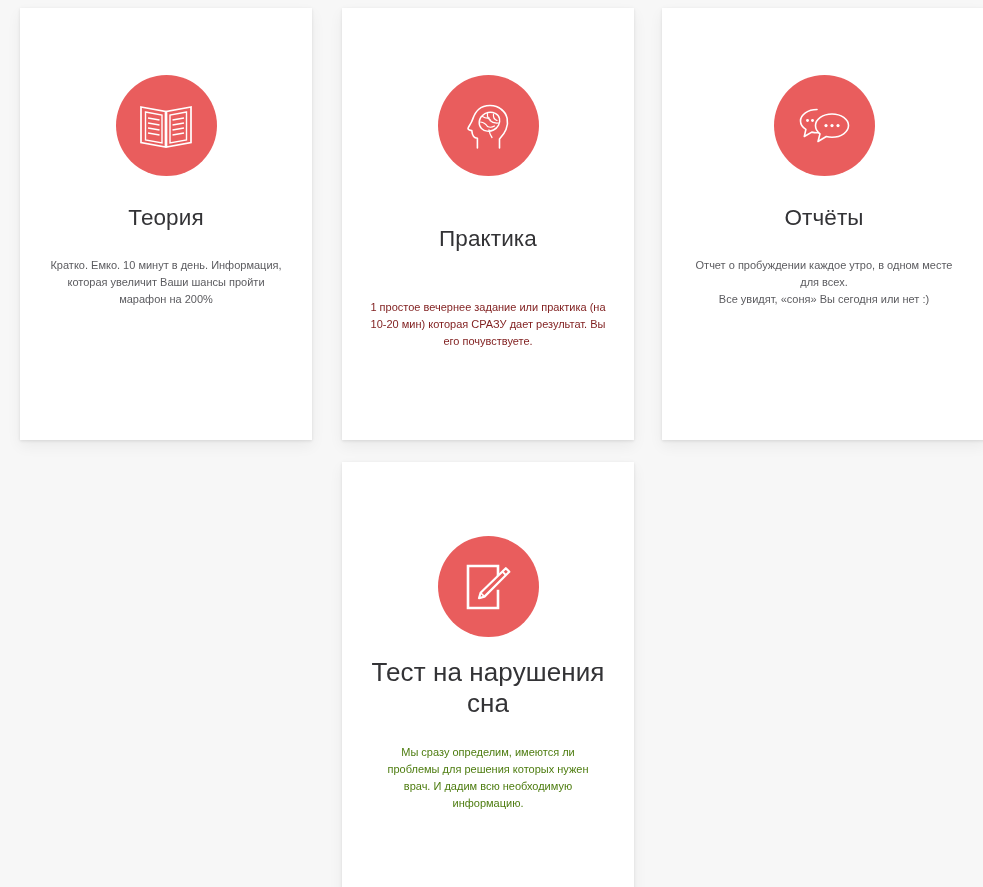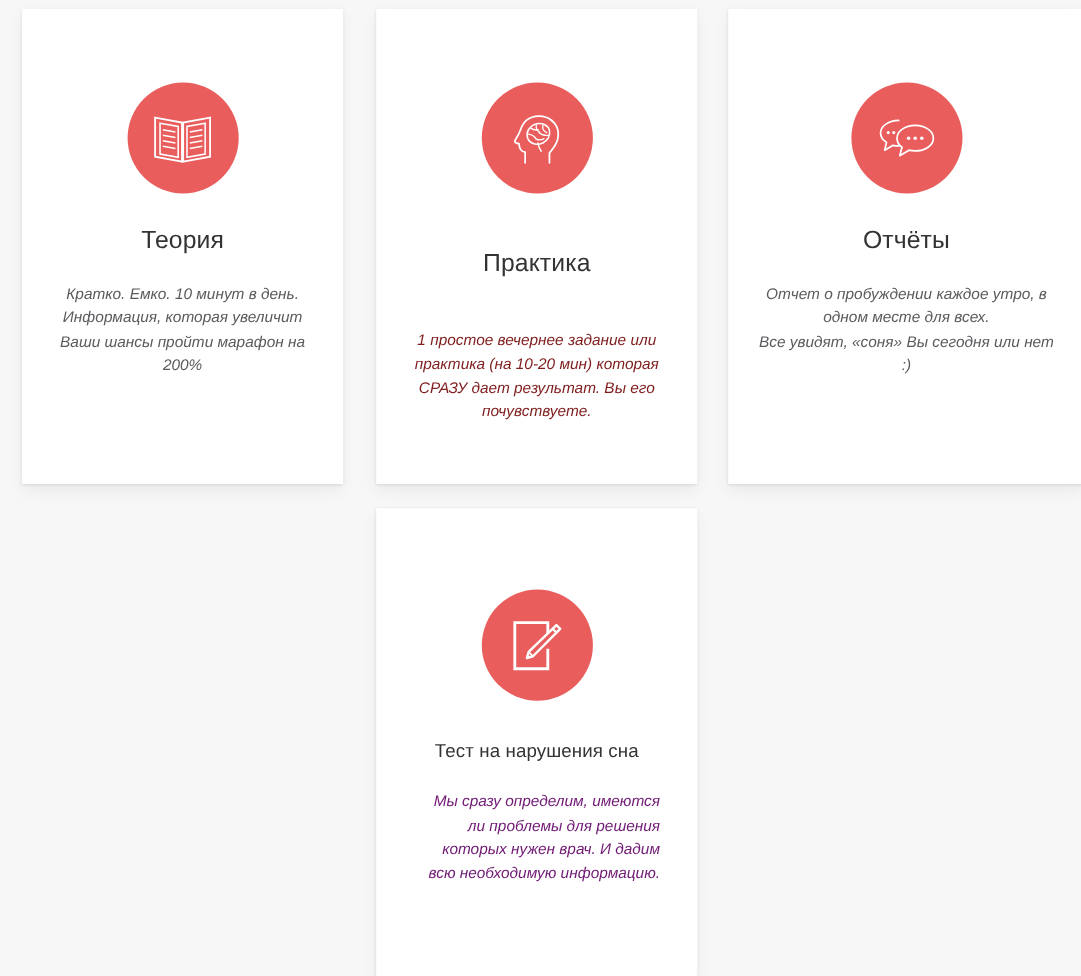--- a/index.html
+++ b/index.html
@@ -65,32 +65,31 @@
     margin-top: 28px;
     font-size: 22.5px;
     font-weight: 400;
     color: #333336;
     letter-spacing: 0.1px;
     line-height: 1.2;
     padding: 0 8px;
   }
 
   .card-4 .card-title {
-    margin-top: 36px;
-    font-size: 17px;
+    margin-top: 20px;
+    font-size: 26px;
   }
 
   .card-body {
     margin-top: 26px;
-    font-size: 14px;
+    font-size: 11px;
     line-height: 1.53;
     color: #5b5b5f;
     padding: 0 26px;
     white-space: pre-line;
-    font-style: italic;
   }
 
   .card-3 .card-body {
     padding: 0 24px;
   }
 
   .card-4 .card-body {
     margin-top: 25px;
     padding: 0 34px;
   }
@@ -186,16 +185,16 @@
 
           <path d="M43.8 7.2 L47.3 10.7 L22.5 35.6 L17 37.2 L18.6 31.7 Z" stroke="#ffffff" stroke-width="2.2" stroke-linejoin="round" fill="#e95d5d"></path>
 
           <path d="M40.4 10.6 L43.9 14.1" stroke="#ffffff" stroke-width="2"></path>
 
           <path d="M18.6 31.7 L22.5 35.6" stroke="#ffffff" stroke-width="1.6"></path>
         </svg>
       </span>
     </div>
     <div class="card-title" style="color: rgb(51, 51, 54);">Тест на нарушения сна</div>
-    <div class="card-body" style="color: #701a75; text-align: right;">Мы сразу определим, имеются ли проблемы для решения которых нужен врач. И дадим всю необходимую информацию.</div>
+    <div class="card-body" style="color: #4d7c0f;">Мы сразу определим, имеются ли проблемы для решения которых нужен врач. И дадим всю необходимую информацию.</div>
   </div>
 
 </div>
 
 </body></html>

